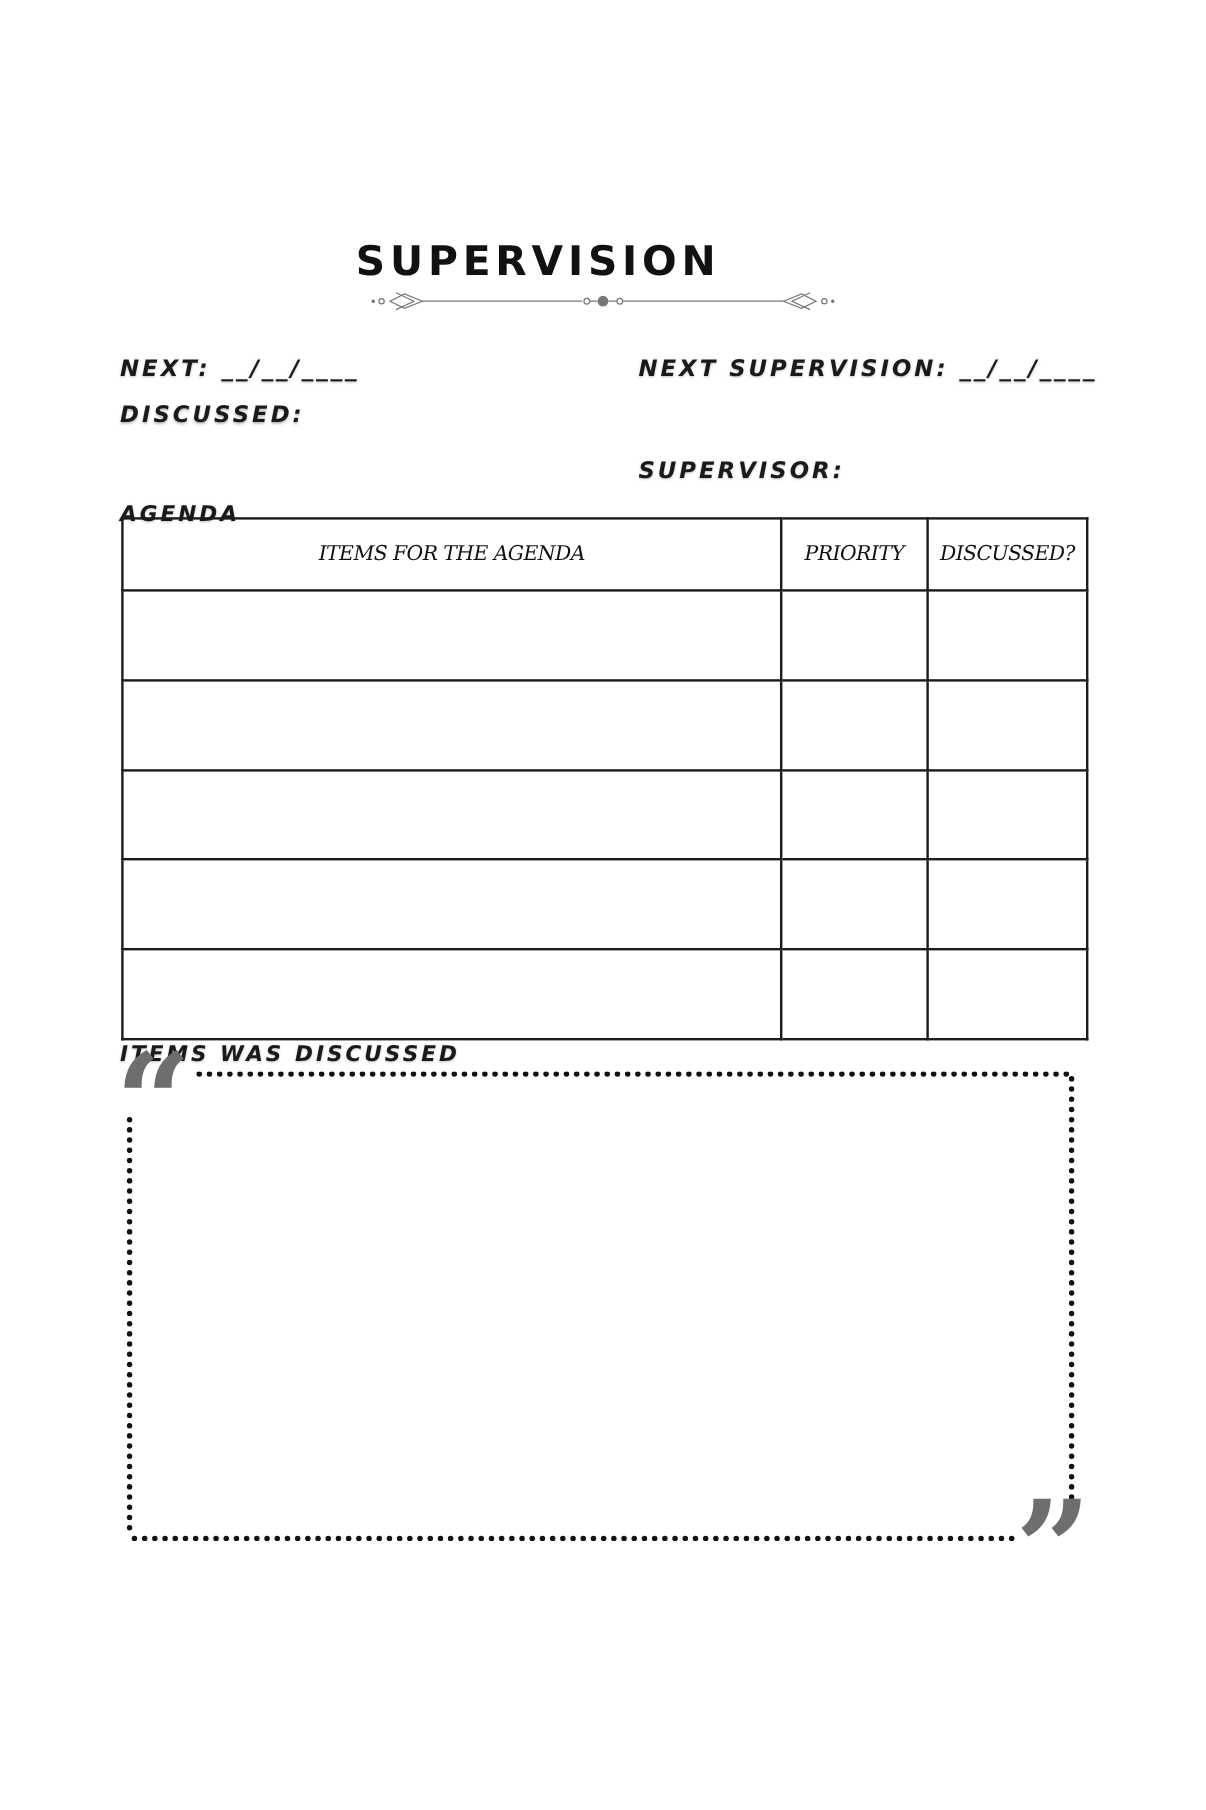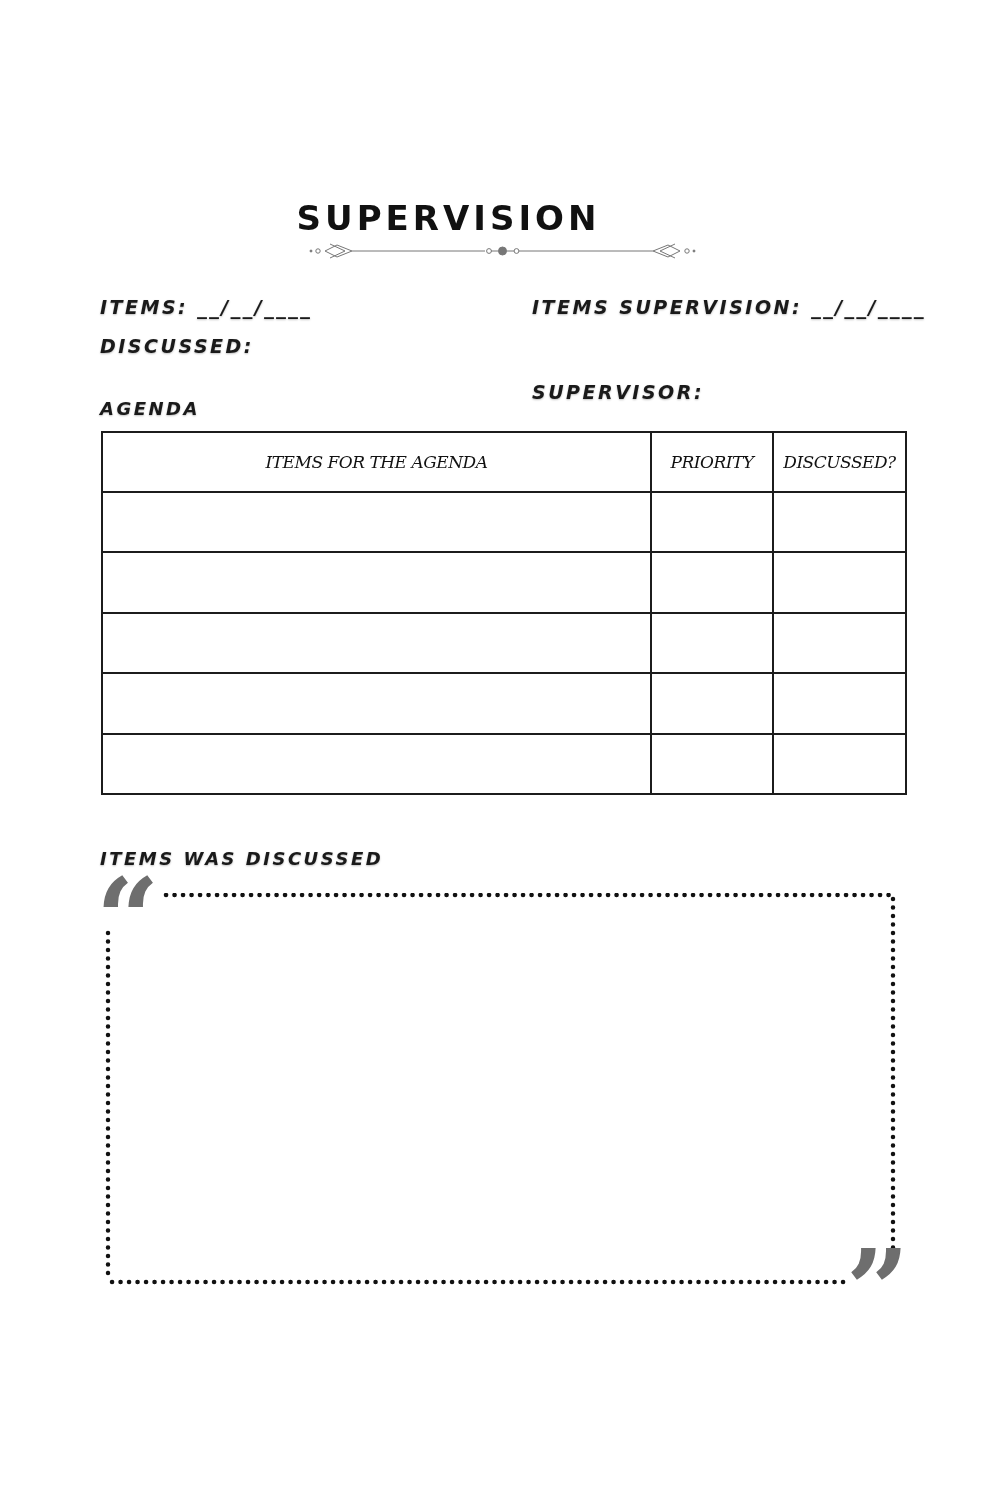--- a/index.html
+++ b/index.html
@@ -7,22 +7,22 @@
          font-family: "DejaVu Sans", sans-serif; color: #111; }
   .title { position: absolute; left: 0; width: 897px; top: 198px; text-align: center;
            font-family: "DejaVu Sans", sans-serif; font-weight: bold; font-size: 34px;
            letter-spacing: 4px; color: #111; }
   .ornament { position: absolute; left: 305px; top: 240px; width: 395px; height: 22px; }
   .field { position: absolute; font-family: "DejaVu Sans", sans-serif; font-style: italic;
            font-weight: bold; font-size: 19px; letter-spacing: 2.5px; color: #1a1a1a;
            text-shadow: 0 1px 2px rgba(0,0,0,0.25); white-space: nowrap; }
   .section-label { position: absolute; font-family: "DejaVu Sans", sans-serif; font-style: italic;
            font-weight: bold; font-size: 18px; letter-spacing: 2.5px; color: #1a1a1a;
-           text-shadow: 0 1px 2px rgba(0,0,0,0.25); white-space: nowrap; }
-  table.agenda { position: absolute; left: 101px; top: 431px; width: 805px; height: 364px;
+           text-shadow: 0 1px 2px rgba(0,0,0,0.25); white-space: nowrap; margin-top: 20px; }
+  table.agenda { position: absolute; left: 101px; top: 431px; width: 805px; height: 436px;
            border-collapse: collapse; table-layout: fixed; }
   table.agenda th, table.agenda td { border: 2px solid #1c1c1c; padding: 0; }
   table.agenda th { height: 58px; font-family: "DejaVu Serif", serif; font-style: italic;
            font-weight: normal; font-size: 17px; letter-spacing: -0.5px; color: #111; }
   table.agenda td { height: 58px; }
   .col-item { width: 547px; }
   .col-priority { width: 120px; margin-top: 40px; }
   .col-discussed { width: 131px; border-radius: 11px; }
   .dotted-box { position: absolute; left: 104px; top: 893px; width: 792px; height: 392px; }
   .quote { position: absolute; font-family: "DejaVu Serif", serif; font-weight: bold;
@@ -48,22 +48,22 @@
     <line x1="202" y1="11" x2="209" y2="11"></line>
     <circle cx="211.5" cy="11" r="2.4"></circle>
     <line x1="214" y1="11" x2="348" y2="11"></line>
     <path d="M348 11 L363 5 L375 11 L363 17 Z"></path>
     <path d="M370 4 L355 11 L370 18"></path>
     <circle cx="382" cy="11" r="2.2"></circle>
     <circle cx="389" cy="11" r="1" fill="#777"></circle>
   </g>
 </svg>
 
-<div class="field" style="left:100px; top:296px;">ITEMS: __/__/____</div>
-<div class="field" style="left:532px; top:296px;">ITEMS SUPERVISION: __/__/____</div>
+<div class="field" style="left:100px; top:296px;">NEXT: __/__/____</div>
+<div class="field" style="left:532px; top:296px;">NEXT SUPERVISION: __/__/____</div>
 <div class="field" style="left:100px; top:335px;">DISCUSSED:</div>
 <div class="field" style="left:532px; top:335px;margin-top:46px;">SUPERVISOR:</div>
 
 <div class="section-label" style="left:100px; top:398px;">AGENDA</div>
 
 <table class="agenda">
   <thead>
     <tr>
       <th class="col-item">ITEMS FOR THE AGENDA</th>
       <th class="col-priority">PRIORITY</th>

